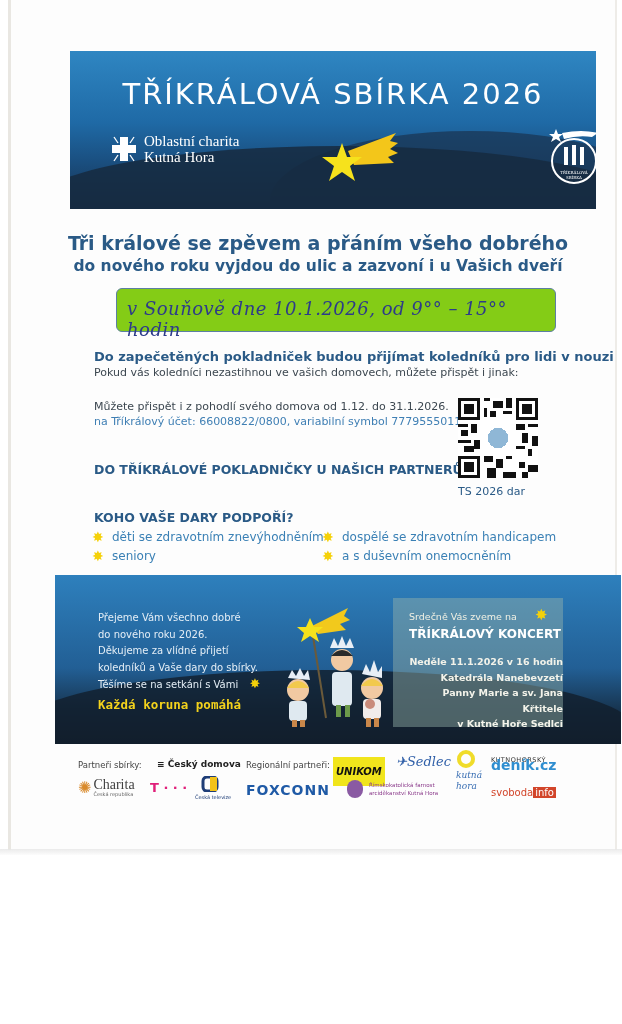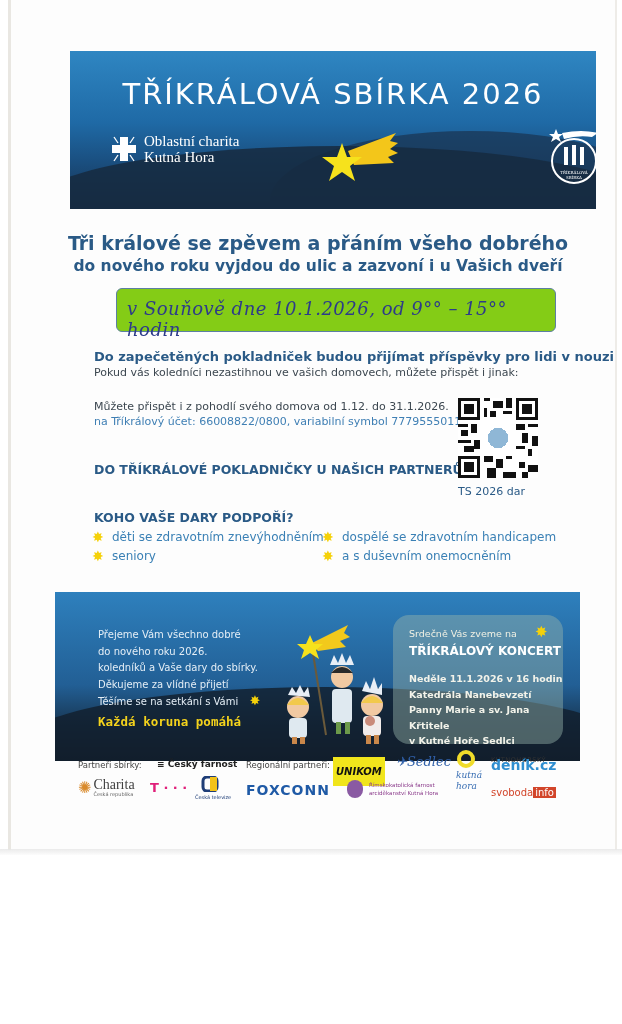--- a/index.html
+++ b/index.html
@@ -24,27 +24,27 @@
   .sec{position:absolute;left:94px;color:#2a5a86;}
   .sec .h{font-weight:bold;font-size:12.5px;line-height:16px;}
   .sec .p{font-size:11px;line-height:15px;color:#3c4750;}
   .sec .lnk{font-size:11px;line-height:15px;color:#3f7fb4;}
   .qr{position:absolute;left:458px;top:398px;width:80px;height:80px;}
   .qr-label{position:absolute;left:458px;top:485px;font-size:11px;color:#2a5a86;}
   .koho{position:absolute;left:94px;top:510px;font-weight:bold;font-size:12.5px;color:#2a5a86;}
   .list{position:absolute;top:528px;font-size:12px;line-height:19px;color:#3a80b5;}
   .list div{display:flex;align-items:center;}
   .list .st{color:#f5d10a;font-size:14px;width:20px;}
-  .banner-bot{position:absolute;left:55px;top:575px;width:525px;height:169px;
-    background:linear-gradient(180deg,#2e80bd 0%,#225f95 55%,#17344f 80%,#131f2e 100%);overflow:hidden;margin-top:17px;}
+  .banner-bot{position:absolute;left:55px;top:575px;width:566px;height:169px;
+    background:linear-gradient(180deg,#2e80bd 0%,#225f95 55%,#17344f 80%,#131f2e 100%);overflow:hidden;}
   .banner-bot .hill{position:absolute;left:-40px;top:95px;width:620px;height:120px;border-radius:50% 50% 0 0;background:#121e2c;opacity:.8;}
   .greet{position:absolute;left:43px;top:35px;color:#e4eef6;font-size:10px;line-height:16.5px;}
   .motto{position:absolute;left:43px;top:122px;color:#f3d21c;font-family:"DejaVu Sans Mono",monospace;font-weight:bold;font-size:12.5px;}
   .kids{position:absolute;left:215px;top:25px;width:125px;height:135px;}
-  .concert{position:absolute;left:338px;top:23px;width:170px;height:129px;border-radius:16px;background:rgba(150,180,170,.45);}
+  .concert{position:absolute;left:338px;top:23px;width:170px;height:129px;border-radius:0;background:rgba(150,180,170,.45);text-align:right;}
   .concert .inv{position:absolute;left:16px;top:13px;font-size:9.5px;color:#f1f1e4;}
   .concert .ttl{position:absolute;left:16px;top:29px;font-size:12px;font-weight:bold;color:#ffffff;}
   .concert .det{position:absolute;left:16px;top:56px;font-size:9.5px;line-height:15.5px;color:#f3f3ea;font-weight:bold;}
   .concert .star{position:absolute;left:142px;top:8px;color:#f5d10a;font-size:15px;}
   .partners{position:absolute;left:0;top:752px;width:622px;height:60px;font-size:8.5px;color:#444;}
   .p-abs{position:absolute;white-space:nowrap;}
 </style>
 </head>
 <body>
 
@@ -90,21 +90,21 @@
 <div class="headline">
   <div class="l1">Tři králové se zpěvem a přáním všeho dobrého</div>
   <div class="l2">do nového roku vyjdou do ulic a zazvoní i u Vašich dveří</div>
 </div>
 
 <div class="handbox">
   <span>v Souňově dne 10.1.2026, od 9°° – 15°° hodin</span>
 </div>
 
 <div class="sec" style="top:349px;">
-  <div class="h" style="font-size:13px;">Do zapečetěných pokladniček budou přijímat příspěvky pro lidi v nouzi</div>
+  <div class="h" style="font-size:13px;">Do zapečetěných pokladniček budou přijímat koledníků pro lidi v nouzi</div>
   <div class="p">Pokud vás koledníci nezastihnou ve vašich domovech, můžete přispět i jinak:</div>
 </div>
 
 <div class="sec" style="top:399px;">
   <div class="p">Můžete přispět i z pohodlí svého domova od 1.12. do 31.1.2026.</div>
   <div class="lnk">na Tříkrálový účet: 66008822/0800, variabilní symbol 7779555011</div>
 </div>
 
 <div class="sec" style="top:462px;">
   <div class="h">DO TŘÍKRÁLOVÉ POKLADNIČKY U NAŠICH PARTNERŮ</div>
@@ -177,22 +177,22 @@
       <span class="st">✸</span>
       <span>a s duševním onemocněním</span>
     </div>
 </div>
 
 <div class="banner-bot">
   <div class="hill"></div>
   <div class="greet">
     <div>Přejeme Vám všechno dobré</div>
     <div>do nového roku 2026.</div>
+    <div>Děkujeme za vlídné přijetí</div>
     <div>koledníků a Vaše dary do sbírky.</div>
-    <div>Děkujeme za vlídné přijetí</div>
     <div><span>Těšíme se na setkání s Vámi</span> <span style="color:#f5d10a;font-size:13px;margin-left:8px;">✸</span></div>
   </div>
   <div class="motto">Každá koruna pomáhá</div>
 
   <svg class="kids" viewBox="0 0 125 135">
     <line x1="42" y1="30" x2="56" y2="118" stroke="#6b5a3a" stroke-width="2"></line>
     <path d="M42 26 L78 8 L74 16 L80 20 L70 24 L76 30 L48 34 Z" fill="#f2c91c"></path>
     <polygon points="40,18 44,27 53,27 46,33 49,42 40,36 31,42 34,33 27,27 36,27" fill="#f6e21c"></polygon>
 
     <polygon points="60,48 64,38 68,46 72,36 76,46 80,38 84,48" fill="#e8eef6"></polygon>
@@ -226,21 +226,21 @@
       <div>Neděle 11.1.2026  v 16 hodin</div>
       <div>Katedrála Nanebevzetí</div>
       <div>Panny Marie a sv. Jana Křtitele</div>
       <div>v Kutné Hoře Sedlci</div>
     </div>
   </div>
 </div>
 
 <div class="partners">
   <div class="p-abs" style="left:78px;top:8px;">Partneři sbírky:</div>
-  <div class="p-abs" style="left:157px;top:7px;font-weight:bold;font-size:9px;color:#222;"><span>≡ </span><span>Český farnost</span></div>
+  <div class="p-abs" style="left:157px;top:7px;font-weight:bold;font-size:9px;color:#222;"><span>≡ </span><span>Český domova</span></div>
   <div class="p-abs" style="left:246px;top:8px;">Regionální partneři:</div>
   <div class="p-abs" style="left:333px;top:5px;background:#f1e51c;color:#111;font-weight:bold;font-style:italic;font-size:10px;padding:9px 3px;">UNIKOM</div>
   <div class="p-abs" style="left:396px;top:2px;color:#2f5fa8;font-family:'DejaVu Serif',serif;font-style:italic;font-size:13px;"><span>✈</span><span>Sedlec</span></div>
   <div class="p-abs" style="left:457px;top:-2px;width:18px;height:18px;border-radius:50%;border:4px solid #f0dc2a;box-sizing:border-box;"></div>
   <div class="p-abs" style="left:456px;top:18px;color:#3a6fb3;font-family:'DejaVu Serif',serif;font-style:italic;font-size:9px;width:26px;white-space:normal;line-height:11px;">kutná hora</div>
   <div class="p-abs" style="left:491px;top:4px;font-size:6.5px;color:#333;letter-spacing:.5px;">KUTNOHORSKÝ</div>
   <div class="p-abs" style="left:491px;top:5px;color:#2f8ed0;font-weight:bold;font-size:14px;">deník.cz</div>
   <div class="p-abs" style="left:78px;top:26px;display:flex;align-items:center;">
     <span style="color:#d98a2b;font-size:16px;">✺</span>
     <span style="margin-left:2px;">

